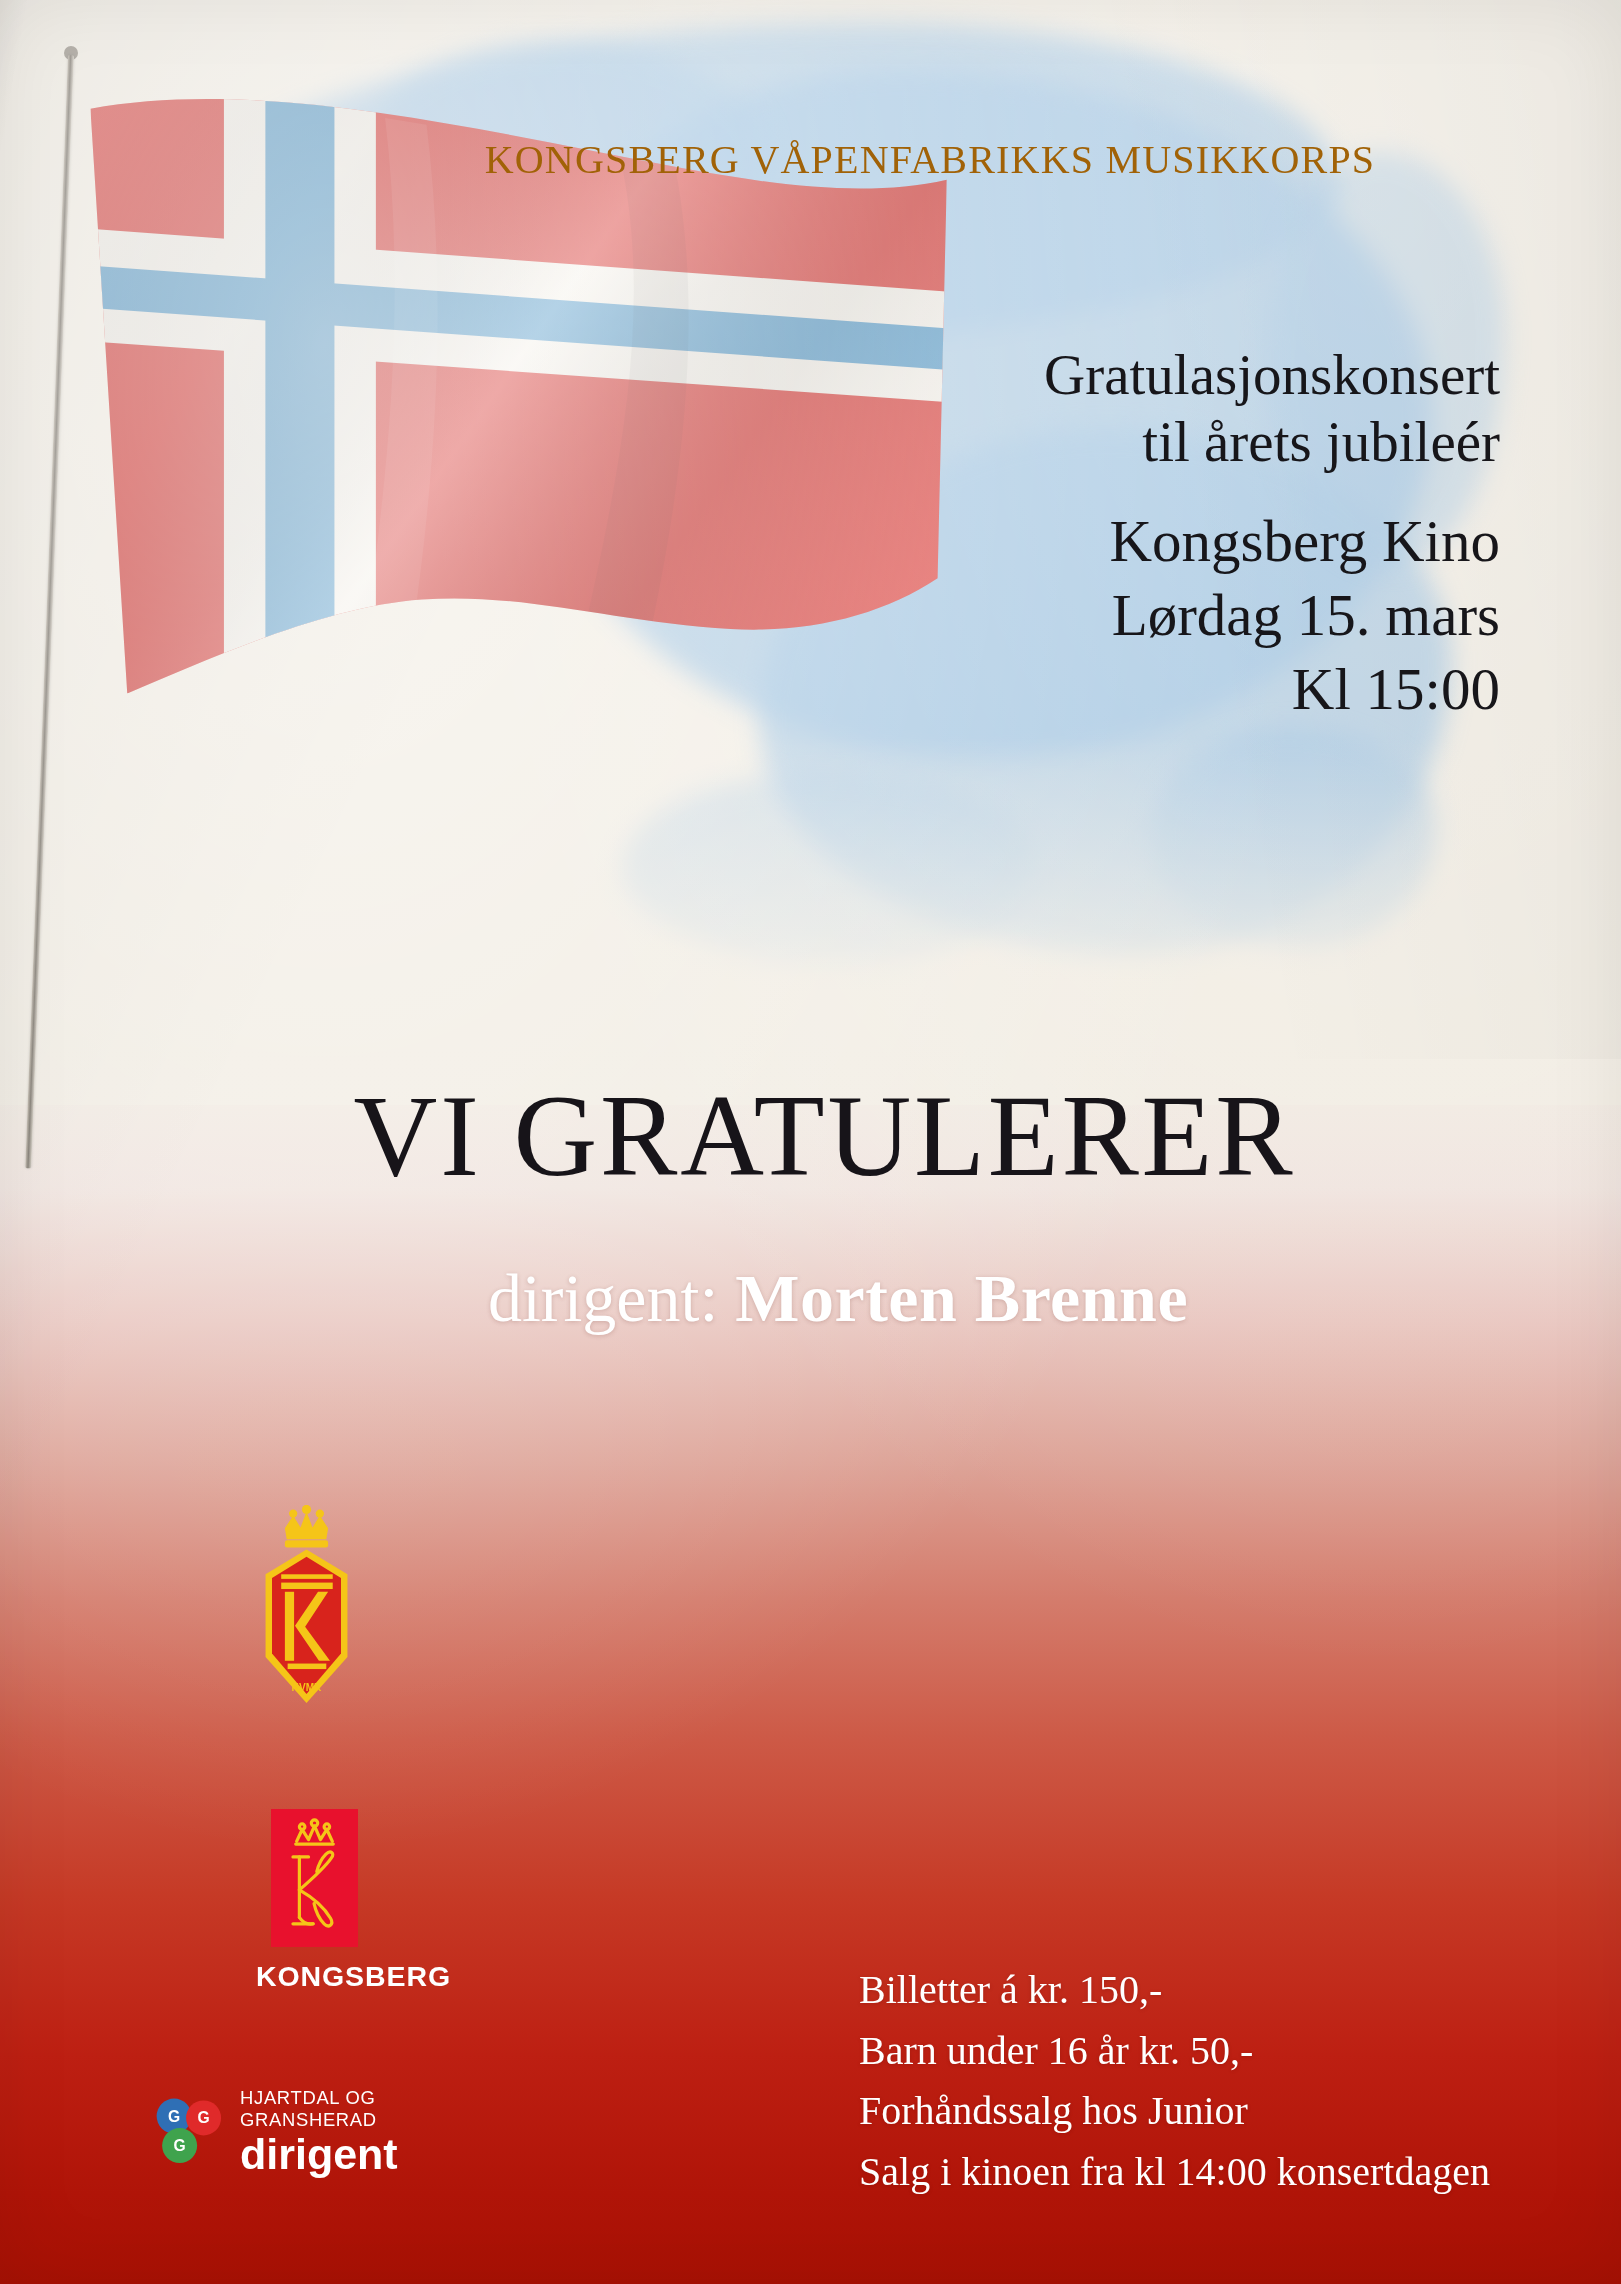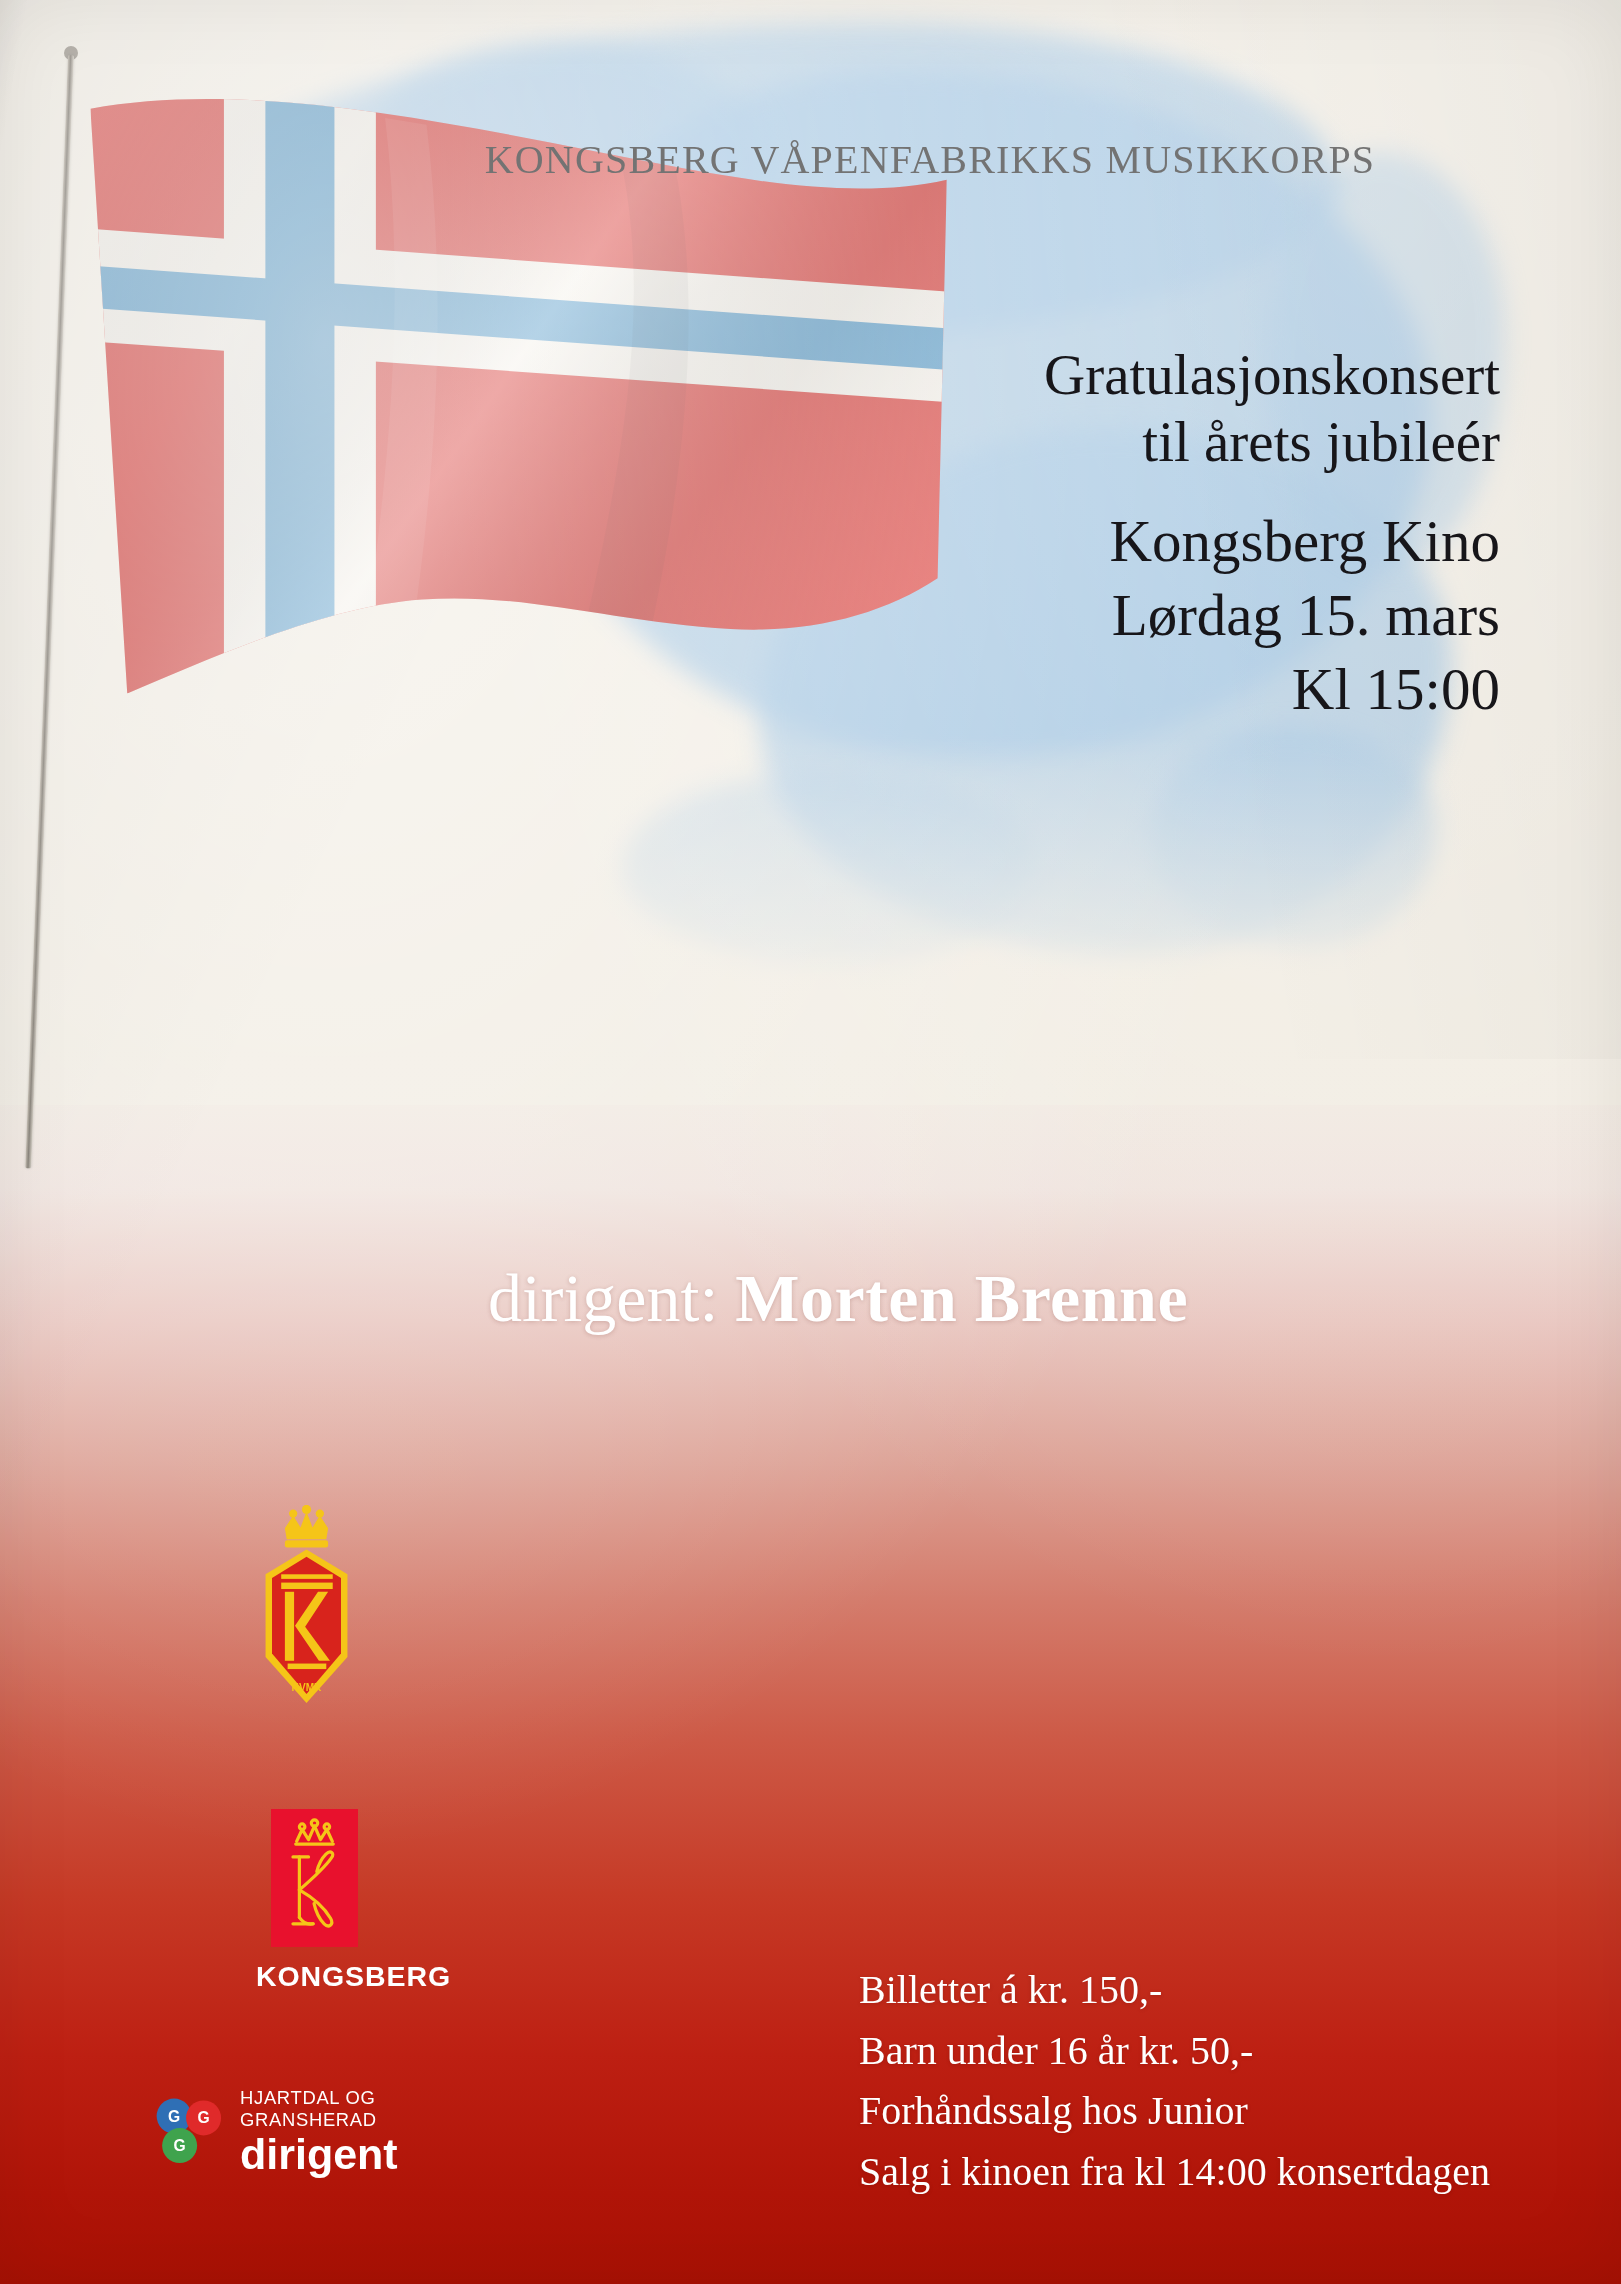--- a/index.html
+++ b/index.html
@@ -133,21 +133,21 @@
 
   
   .band-title {
     position: absolute;
     left: 0; right: 0;
     top: 136px;
     text-align: center;
     font-family: "Liberation Serif", serif;
     font-size: 40px;
     letter-spacing: 1.2px;
-    color: #737373;
+    color: #a16207;
     font-weight: 400;
     padding-left: 239px;
   }
 
   .right-block {
     position: absolute;
     right: 121px;
     top: 341px;
     width: 810px;
     text-align: right;
@@ -342,20 +342,21 @@
       <div>Gratulasjonskonsert</div>
       <div>til årets jubileér</div>
     </div>
     <div class="venue-block">
       <div>Kongsberg Kino</div>
       <div>Lørdag 15. mars</div>
       <div>Kl 15:00</div>
     </div>
   </div>
 
+  <div class="headline">VI GRATULERER</div>
 
   <div class="conductor">
     <span class="role">dirigent:</span>
     <span class="name">Morten Brenne</span>
   </div>
 
   <div class="tickets">
     <div>Billetter á kr. 150,-</div>
     <div>Barn under 16 år kr. 50,-</div>
     <div>Forhåndssalg hos Junior</div>

